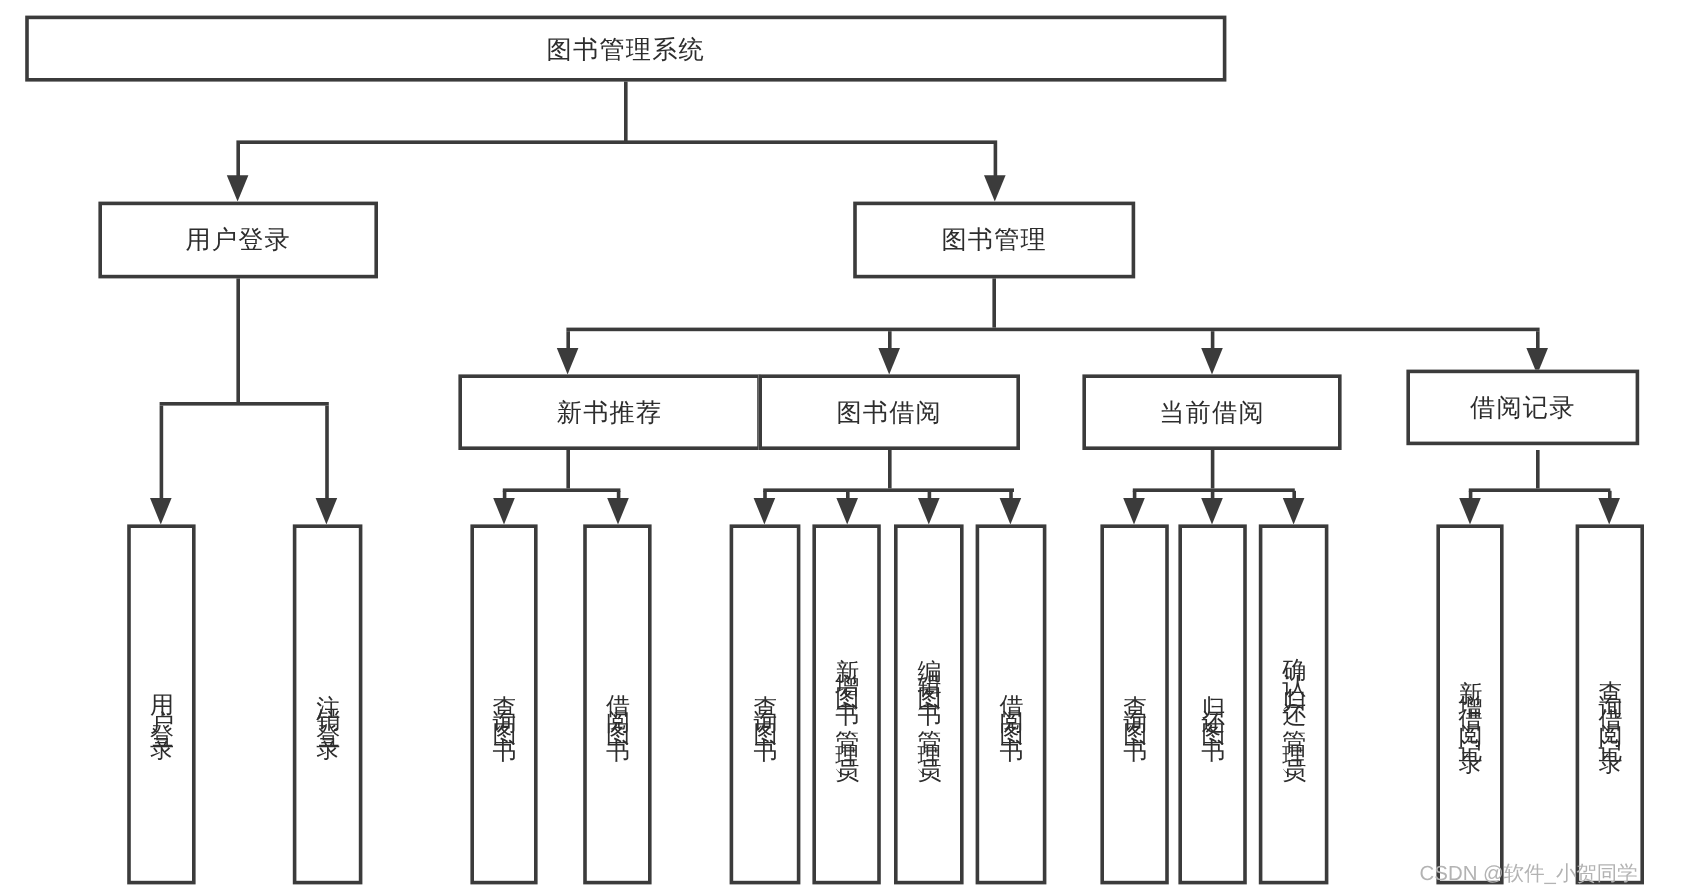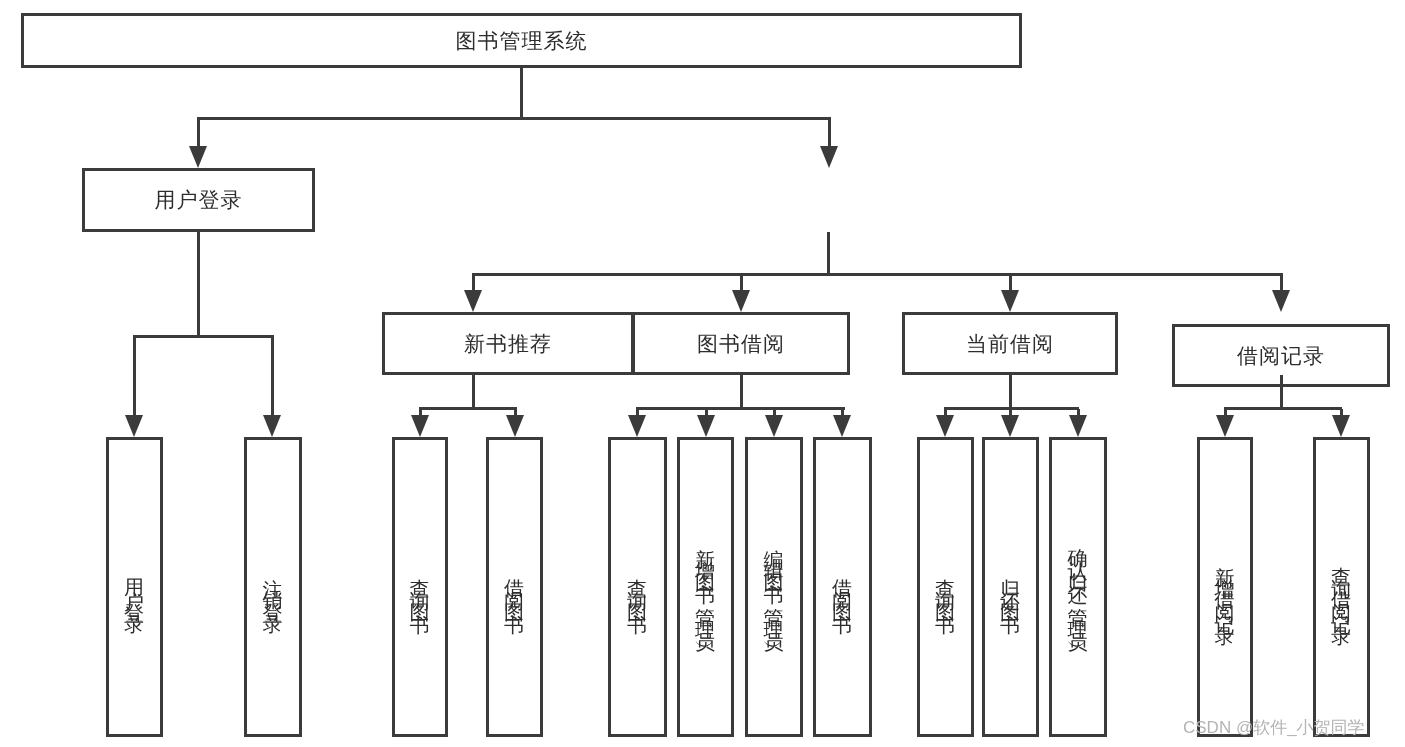--- a/index.html
+++ b/index.html
@@ -74,20 +74,21 @@
   <div class="node" style="left:21px; top:13px; width:1001px; height:55px;">图书管理系统</div>
 
   <div class="vline" style="left:520px; top:68px; height:50px;"></div>
   <div class="hline" style="left:197px; top:117px; width:634px;"></div>
   <div class="vline" style="left:197px; top:120px; height:27px;"></div>
   <div class="arrow" style="left:189px; top:146px;"></div>
   <div class="vline" style="left:828px; top:120px; height:27px;"></div>
   <div class="arrow" style="left:820px; top:146px;"></div>
 
   <div class="node" style="left:82px; top:168px; width:233px; height:64px;">用户登录</div>
+  <div class="node" style="left:711px; top:168px; width:235px; height:64px;">图书管理</div>
 
   <div class="vline" style="left:197px; top:232px; height:104px;"></div>
   <div class="hline" style="left:133px; top:335px; width:141px;"></div>
   <div class="vline" style="left:133px; top:338px; height:78px;"></div>
   <div class="arrow" style="left:125px; top:415px;"></div>
   <div class="vline" style="left:271px; top:338px; height:78px;"></div>
   <div class="arrow" style="left:263px; top:415px;"></div>
 
   <div class="vnode" style="left:106px; top:437px; width:57px; height:300px;">用户登录</div>
   <div class="vnode" style="left:244px; top:437px; width:58px; height:300px;">注销登录</div>
@@ -99,21 +100,21 @@
   <div class="vline" style="left:740px; top:276px; height:15px;"></div>
   <div class="arrow" style="left:732px; top:290px;"></div>
   <div class="vline" style="left:1009px; top:276px; height:15px;"></div>
   <div class="arrow" style="left:1001px; top:290px;"></div>
   <div class="vline" style="left:1280px; top:276px; height:15px;"></div>
   <div class="arrow" style="left:1272px; top:290px;"></div>
 
   <div class="node" style="left:382px; top:312px; width:252px; height:63px;">新书推荐</div>
   <div class="node" style="left:902px; top:312px; width:216px; height:63px;">当前借阅</div>
   <div class="node" style="left:632px; top:312px; width:218px; height:63px;">图书借阅</div>
-  <div class="node" style="left:1172px; top:324px; width:218px; height:63px;">借阅记录</div>
+  <div class="node" style="left:1172px; top:308px; width:194px; height:63px;">借阅记录</div>
 
   <div class="vline" style="left:472px; top:375px; height:32px;"></div>
   <div class="hline" style="left:419px; top:407px; width:98px;"></div>
   <div class="vline" style="left:419px; top:409px; height:8px;"></div>
   <div class="arrow" style="left:411px; top:415px;"></div>
   <div class="vline" style="left:514px; top:409px; height:8px;"></div>
   <div class="arrow" style="left:506px; top:415px;"></div>
   <div class="vnode" style="left:392px; top:437px; width:56px; height:300px;">查询图书</div>
   <div class="vnode" style="left:486px; top:437px; width:57px; height:300px;">借阅图书</div>
 

